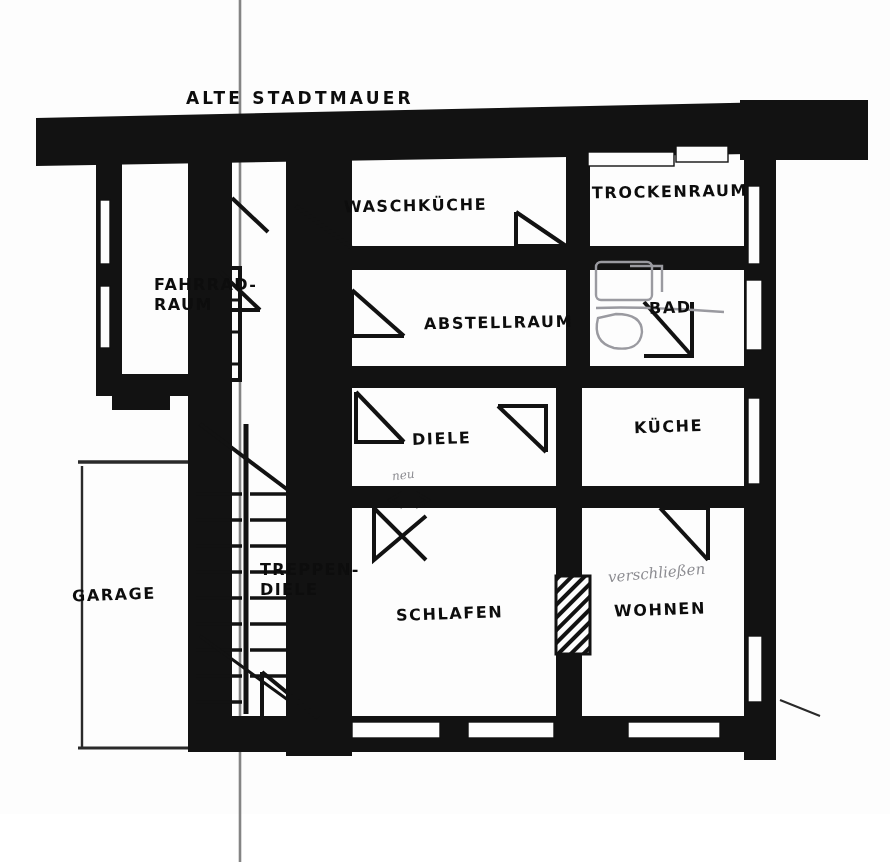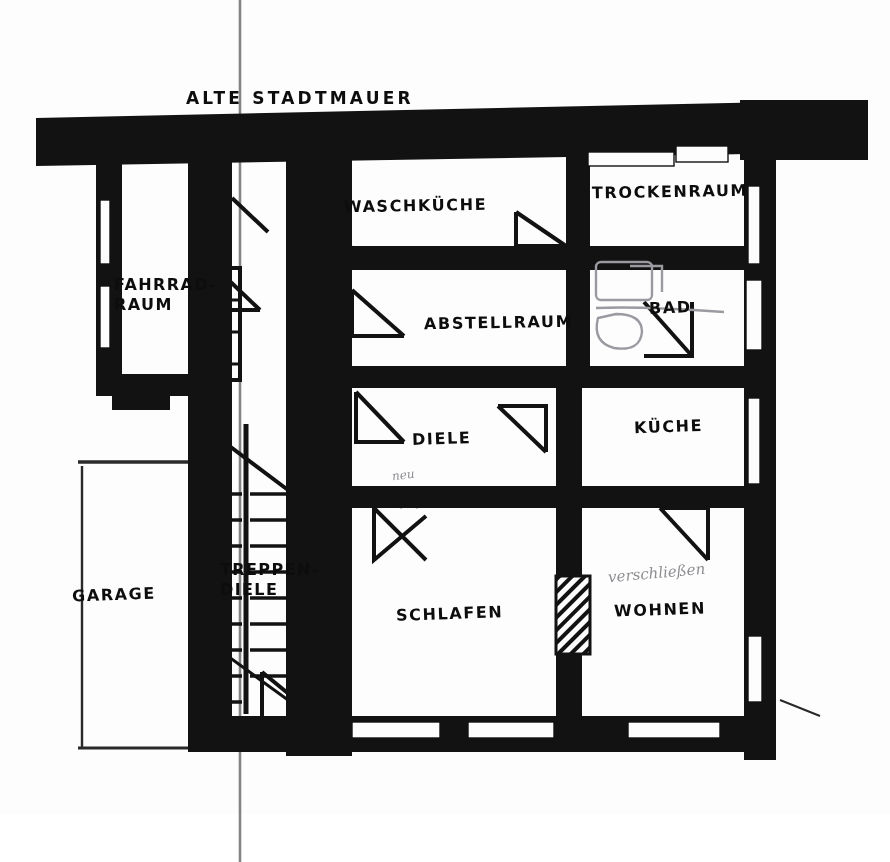--- a/index.html
+++ b/index.html
@@ -5,21 +5,21 @@
   html,body{margin:0;padding:0;background:#ffffff;}
   body{width:890px;height:862px;overflow:hidden;
        font-family:"DejaVu Sans", sans-serif;}
   #stage{position:relative;width:890px;height:814px;background:#fdfdfd;}
   svg#plan{position:absolute;left:0;top:0;width:890px;height:862px;}
   .lbl{position:absolute;font-family:"DejaVu Sans", sans-serif;
        color:#0d0d0d;letter-spacing:1.6px;white-space:nowrap;
        font-weight:600;}
   .lbl.title{font-size:17px;letter-spacing:3.2px;}
   .lbl.room{font-size:16px;}
-  .lbl.room2{font-size:16px;line-height:1.28;letter-spacing:1.4px;white-space:pre;}
+  .lbl.room2{font-size:16px;line-height:1.28;letter-spacing:1.4px;white-space:pre;margin-left:40px;}
   .hand{position:absolute;color:#8d8d92;font-family:"DejaVu Serif", serif;
         font-style:italic;font-size:15px;white-space:nowrap;
         transform:rotate(-5deg);}
   .hand.small{font-size:12px;transform:rotate(-7deg);}
 </style>
 </head>
 <body>
 
 <div id="stage">
 

